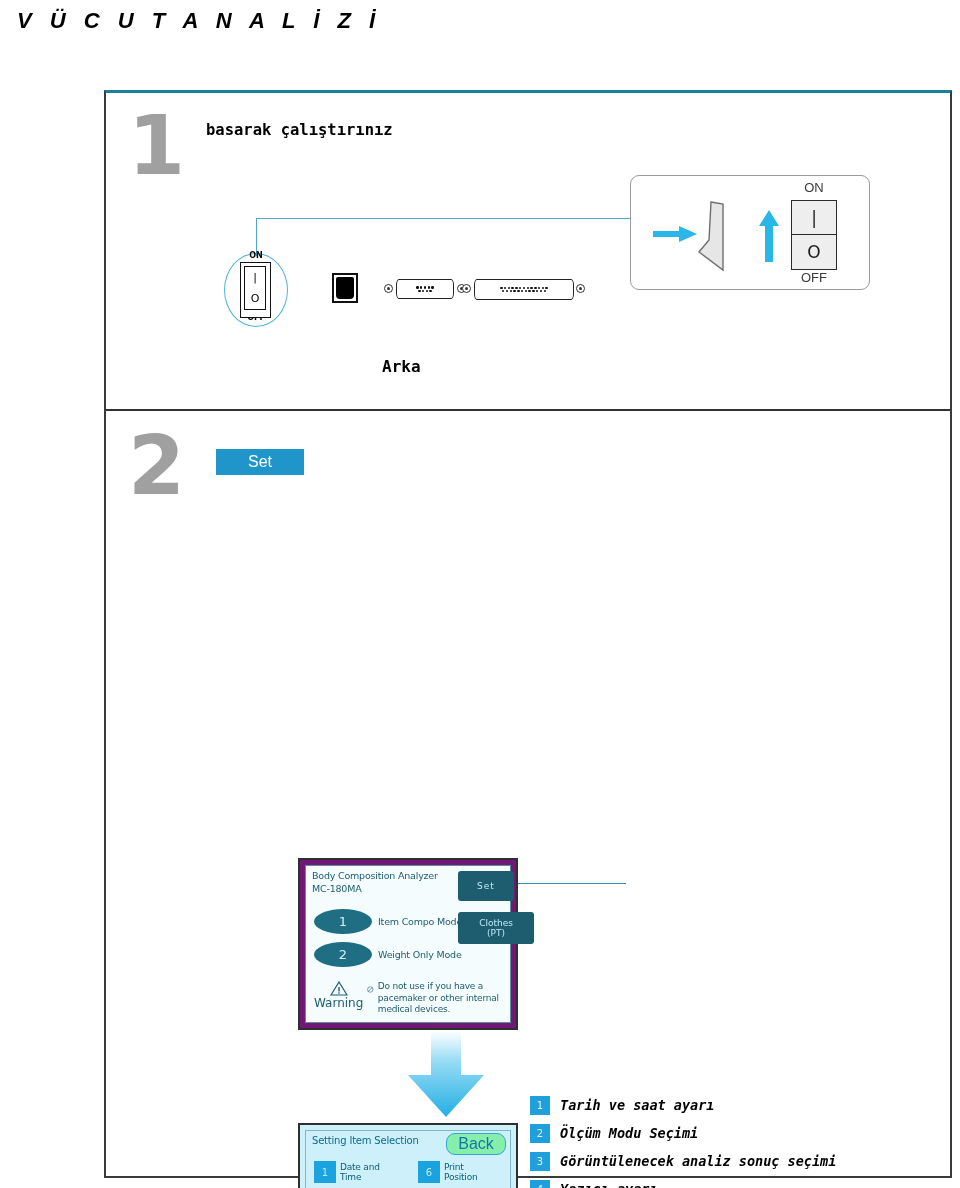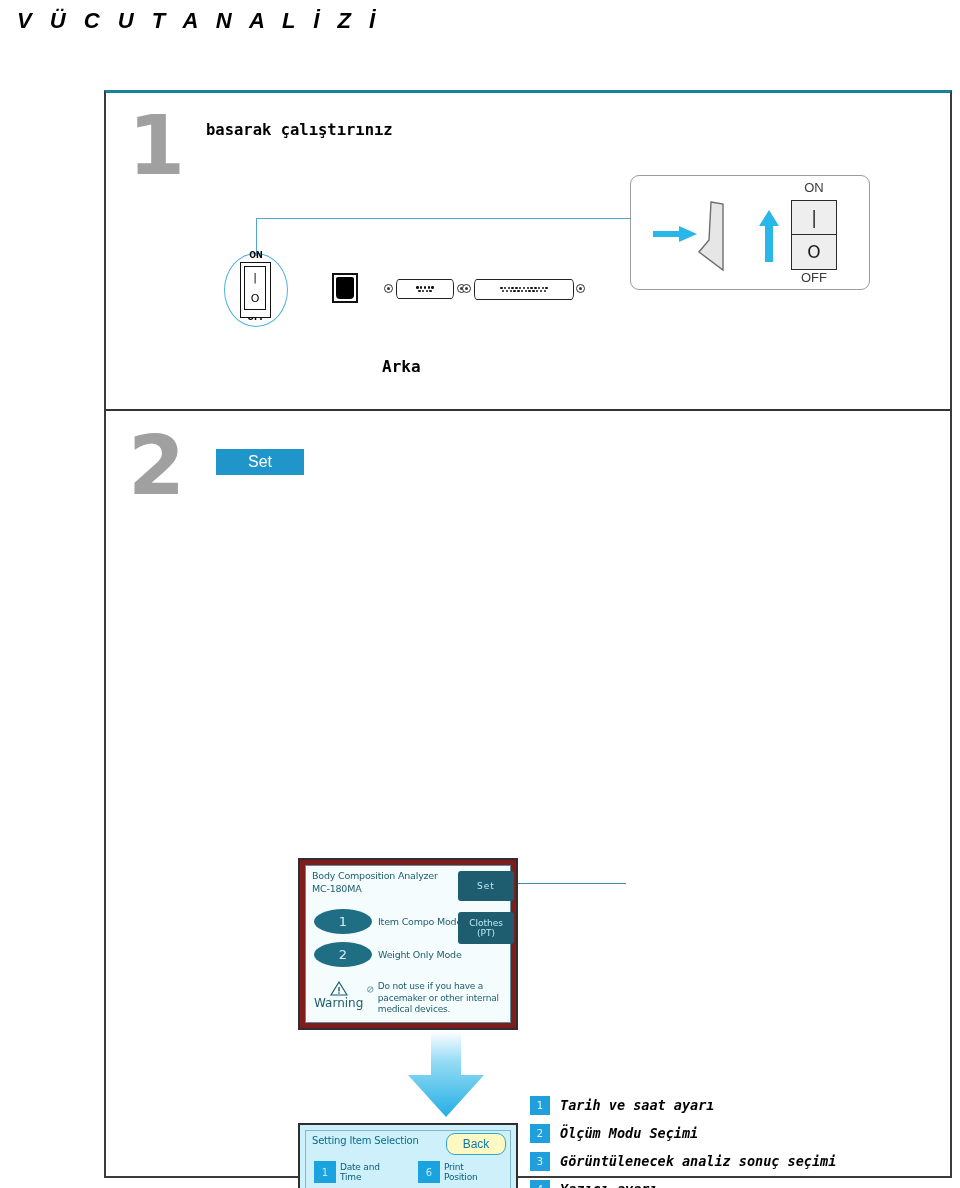--- a/index.html
+++ b/index.html
@@ -139,41 +139,41 @@
   
   #set-chip {
     position:absolute; left:110px; top:38px; width:88px; height:26px;
     background:#1f95c9; color:#fff;
     display:flex; align-items:center; justify-content:center;
     font-family:"Liberation Sans", sans-serif; font-size:16px;
   }
 
   
   .lcd {
-    position:absolute; background:#7f1d1d;
+    position:absolute; background:#701a75;
     border:2px solid #2f2f2f; padding:5px;
   }
   #lcd1 { left:192px; top:447px; width:220px; height:172px; }
   .lcd1-inner {
     position:relative; width:100%; height:100%;
     border:1px solid #5c8c99; background:#f4fcfe;
   }
   .lcd-title {
     position:absolute; left:6px; top:4px;
     font-family:"DejaVu Sans", sans-serif; font-size:9.5px; color:#1d5d6e;
     line-height:1.35; letter-spacing:-0.2px;
   }
   .tbtn {
     position:absolute; background:#1e5c70; color:#bfeaf5;
     display:flex; flex-direction:column; align-items:center; justify-content:center;
     font-family:"DejaVu Sans", sans-serif; font-size:9px; line-height:1.15;
     border-radius:3px; letter-spacing:1px; text-align:center;
   }
   #btn-set { left:152px; top:5px; width:56px; height:30px; }
-  #btn-clothes { left:152px; top:46px; width:56px; height:32px; letter-spacing:0; }
+  #btn-clothes { left:152px; top:46px; width:76px; height:32px; letter-spacing:0; }
   .mode-row {
     position:absolute; display:flex; align-items:center; gap:6px;
   }
   .pill {
     width:58px; height:25px; border-radius:50%;
     background:#1f6e84; color:#cfeef8;
     display:flex; align-items:center; justify-content:center;
     font-family:"DejaVu Sans", sans-serif; font-size:13px;
   }
   .mode-row span {
@@ -213,23 +213,23 @@
     position:relative; width:100%; height:100%;
     border:1px solid #7fb8cc; background:#cdf0fb;
   }
   #lcd2-title {
     position:absolute; left:6px; top:4px;
     font-family:"DejaVu Sans", sans-serif; font-size:10px; color:#0a6b8e;
     letter-spacing:-0.2px;
   }
   #btn-back {
     position:absolute; left:140px; top:2px; width:60px; height:22px;
-    background:#fef9c3; border:1.4px solid #2ea7d6; border-radius:9px;
+    background:#86efac; border:1.4px solid #2ea7d6; border-radius:9px;
     display:flex; align-items:center; justify-content:center;
-    font-family:"Liberation Sans", sans-serif; font-size:12px; color:#1178a8;
+    font-family:"Liberation Sans", sans-serif; font-size:16px; color:#1178a8;
   }
   .menu-col { position:absolute; top:30px; }
   #menu-col-a { left:8px; width:100px; }
   #menu-col-b { left:112px; width:104px; }
   .menu-item { display:flex; align-items:center; gap:4px; margin-bottom:6px; height:22px; }
   .menu-key {
     width:22px; height:22px; flex:0 0 22px; background:#1ba3e0; color:#bfe9fa;
     display:flex; align-items:center; justify-content:center;
     font-family:"DejaVu Sans", sans-serif; font-size:10px;
   }

